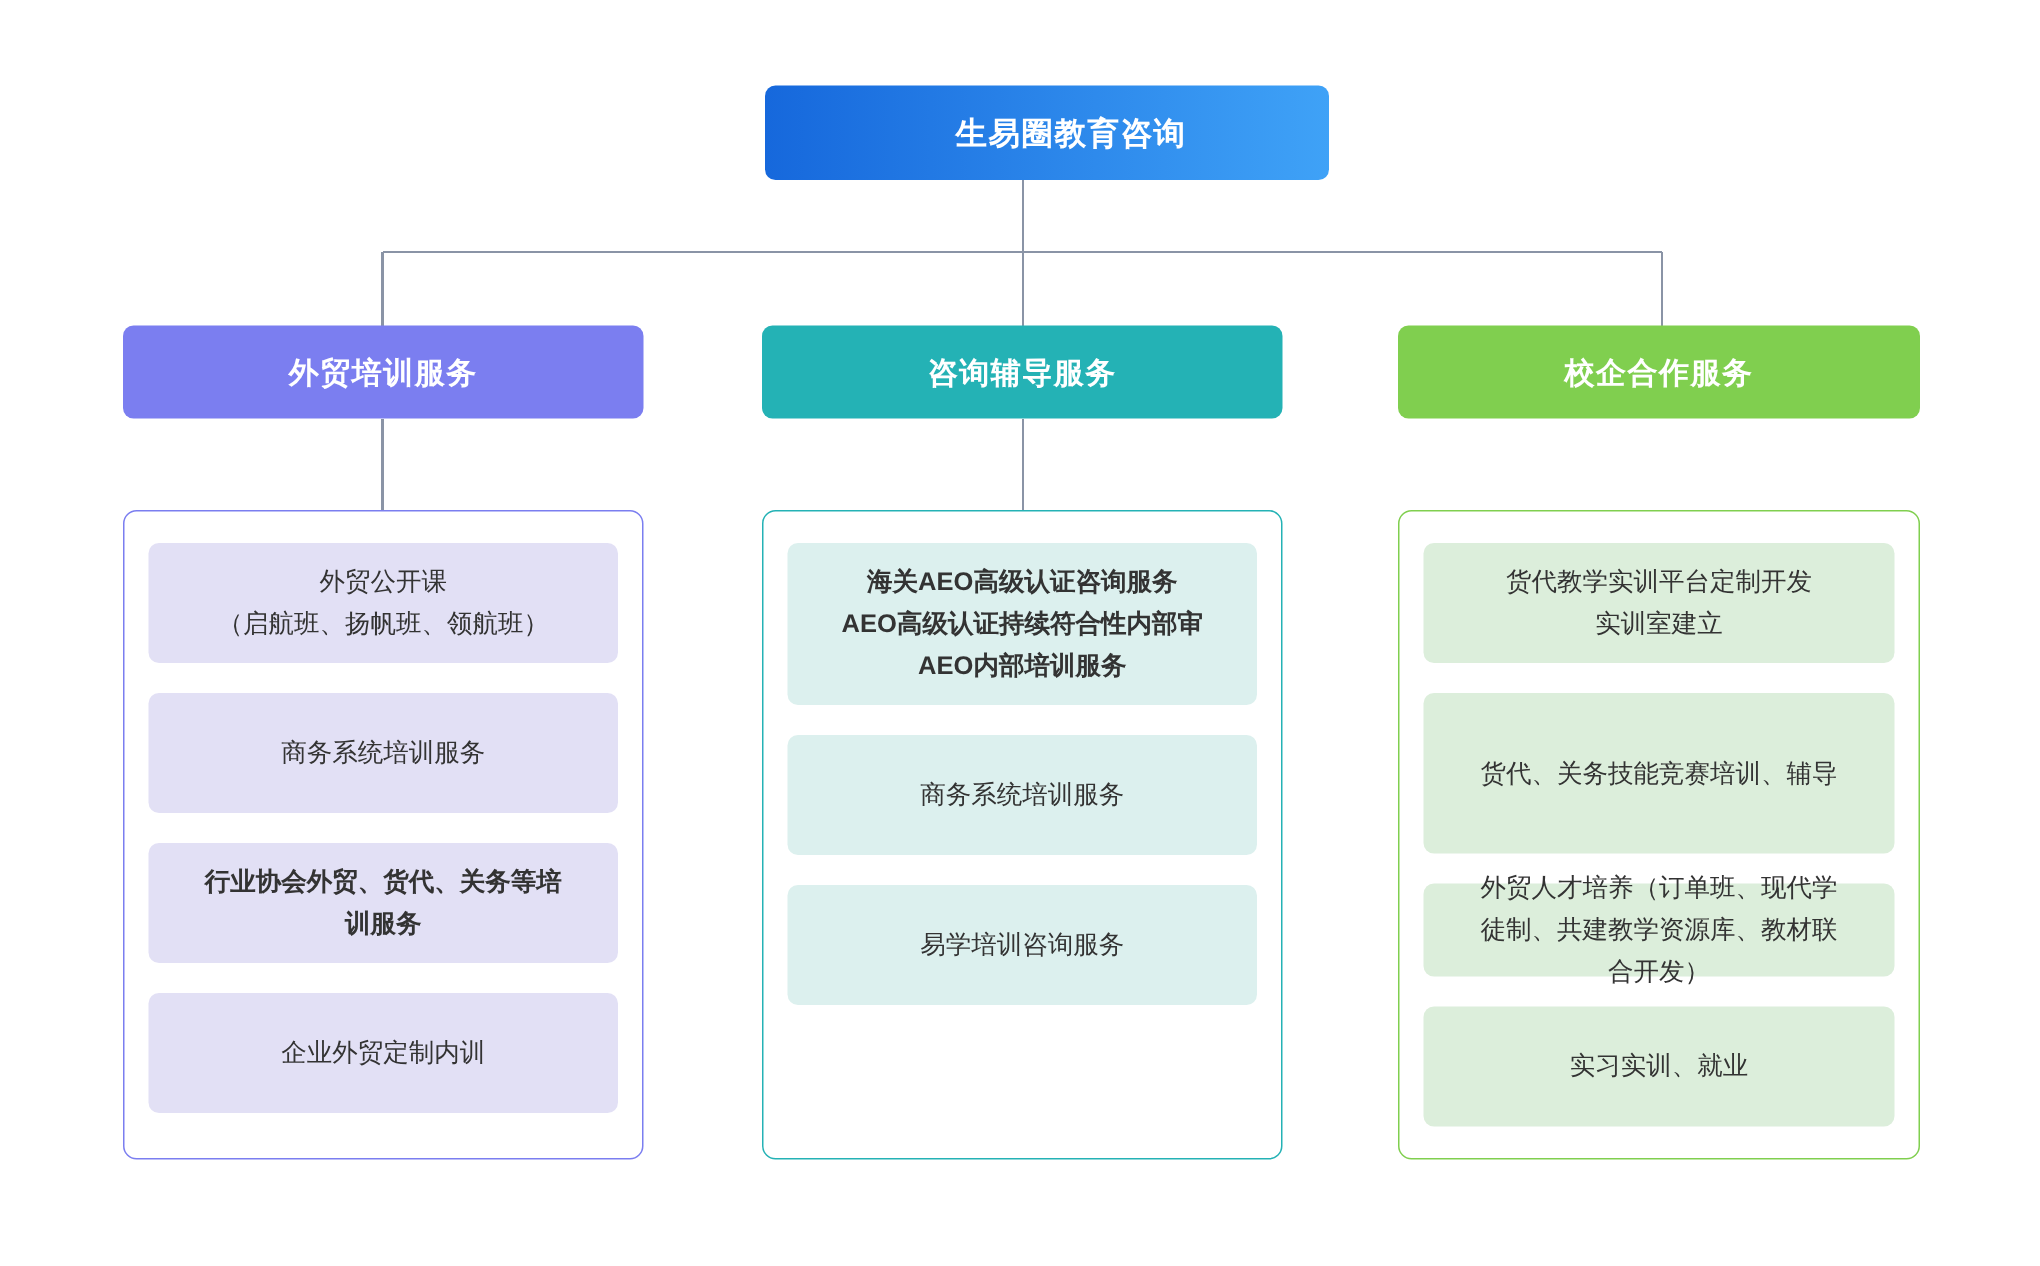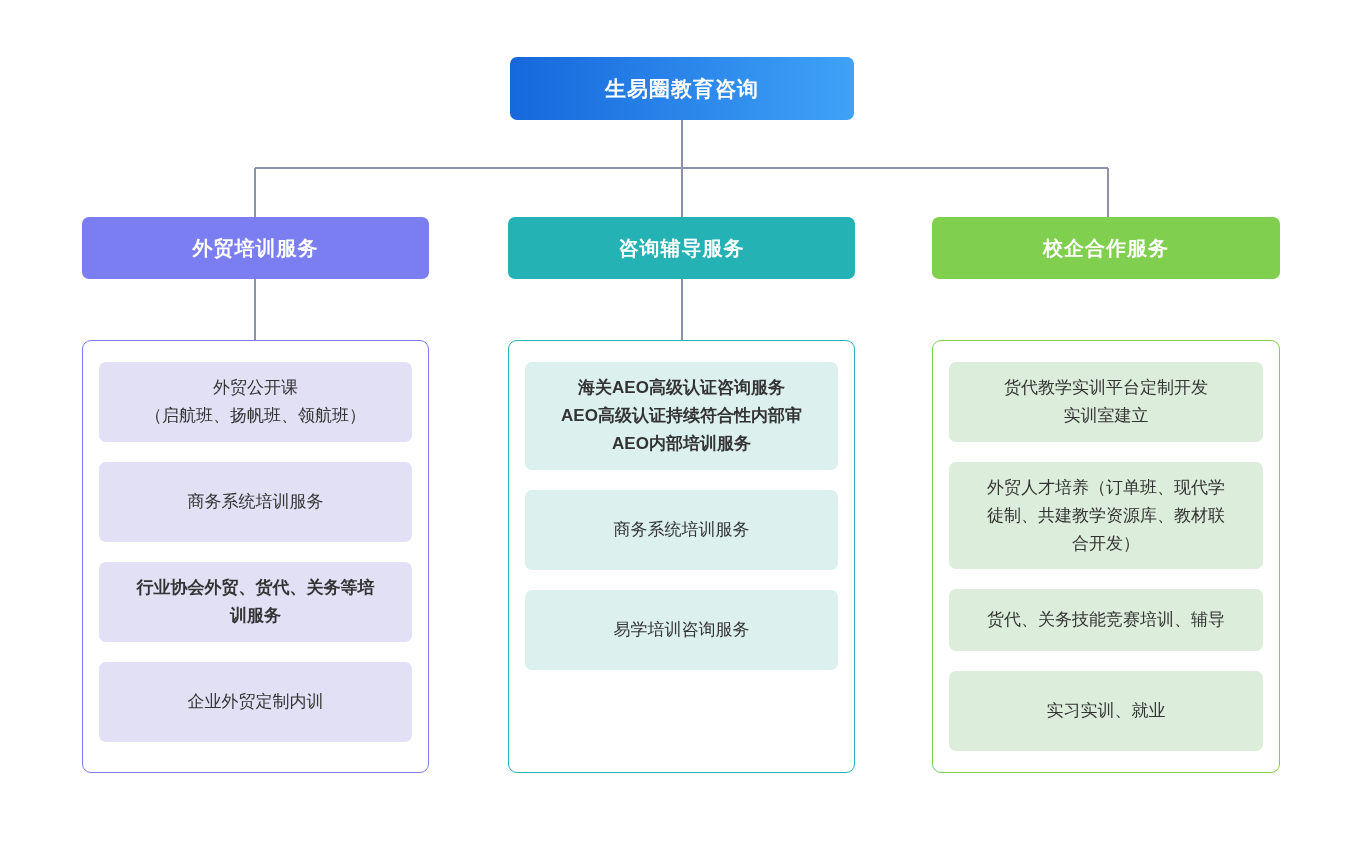--- a/index.html
+++ b/index.html
@@ -129,21 +129,21 @@
         <line x1="682" y1="120" x2="682" y2="168"></line>
         <line x1="255" y1="168" x2="1108" y2="168"></line>
         <line x1="255" y1="168" x2="255" y2="217"></line>
         <line x1="682" y1="168" x2="682" y2="217"></line>
         <line x1="1108" y1="168" x2="1108" y2="217"></line>
         <line x1="255" y1="279" x2="255" y2="340"></line>
         <line x1="682" y1="279" x2="682" y2="340"></line>
       </g>
   </svg>
 
-  <div class="root-node" style="background: linear-gradient(90deg, rgb(22, 104, 220) 0%, rgb(63, 162, 247) 100%); left: 510px; top: 57px; width: 344px; height: 63px; color: rgb(255, 255, 255);">
+  <div class="root-node" style="background: linear-gradient(90deg, rgb(22, 104, 220) 0%, rgb(63, 162, 247) 100%); left: 510px; top: 57px; width: 344px; height: 63px; color: rgb(255, 255, 255); padding-left: 32px;">
     <span>生易圈教育咨询</span>
   </div>
 
   <div class="cat-header" id="header-1" style="background: rgb(123, 126, 240); left: 82px; top: 217px; width: 347px;">
     <span>外贸培训服务</span>
   </div>
   <div class="group-box" id="group-1" style="border-color: rgb(123, 126, 240);">
     <div class="leaf-card" style="background: rgb(226, 224, 245);">
       <span>外贸公开课
 （启航班、扬帆班、领航班）</span>
@@ -179,25 +179,25 @@
 
   <div class="cat-header" id="header-3" style="background: rgb(128, 207, 79); left: 932px; top: 217px; width: 348px;">
     <span>校企合作服务</span>
   </div>
   <div class="group-box" id="group-3" style="border-color: rgb(128, 207, 79);">
     <div class="leaf-card" style="background: rgb(220, 238, 219);">
       <span>货代教学实训平台定制开发
 实训室建立</span>
     </div>
     <div class="leaf-card" style="background: rgb(220, 238, 219);">
+      <span>货代、关务技能竞赛培训、辅导</span>
+    </div>
+    <div class="leaf-card" style="background: rgb(220, 238, 219);">
       <span>外贸人才培养（订单班、现代学
 徒制、共建教学资源库、教材联
 合开发）</span>
     </div>
     <div class="leaf-card" style="background: rgb(220, 238, 219);">
-      <span>货代、关务技能竞赛培训、辅导</span>
-    </div>
-    <div class="leaf-card" style="background: rgb(220, 238, 219);">
       <span>实习实训、就业</span>
     </div>
   </div>
 
 </div>
 
 </body></html>

